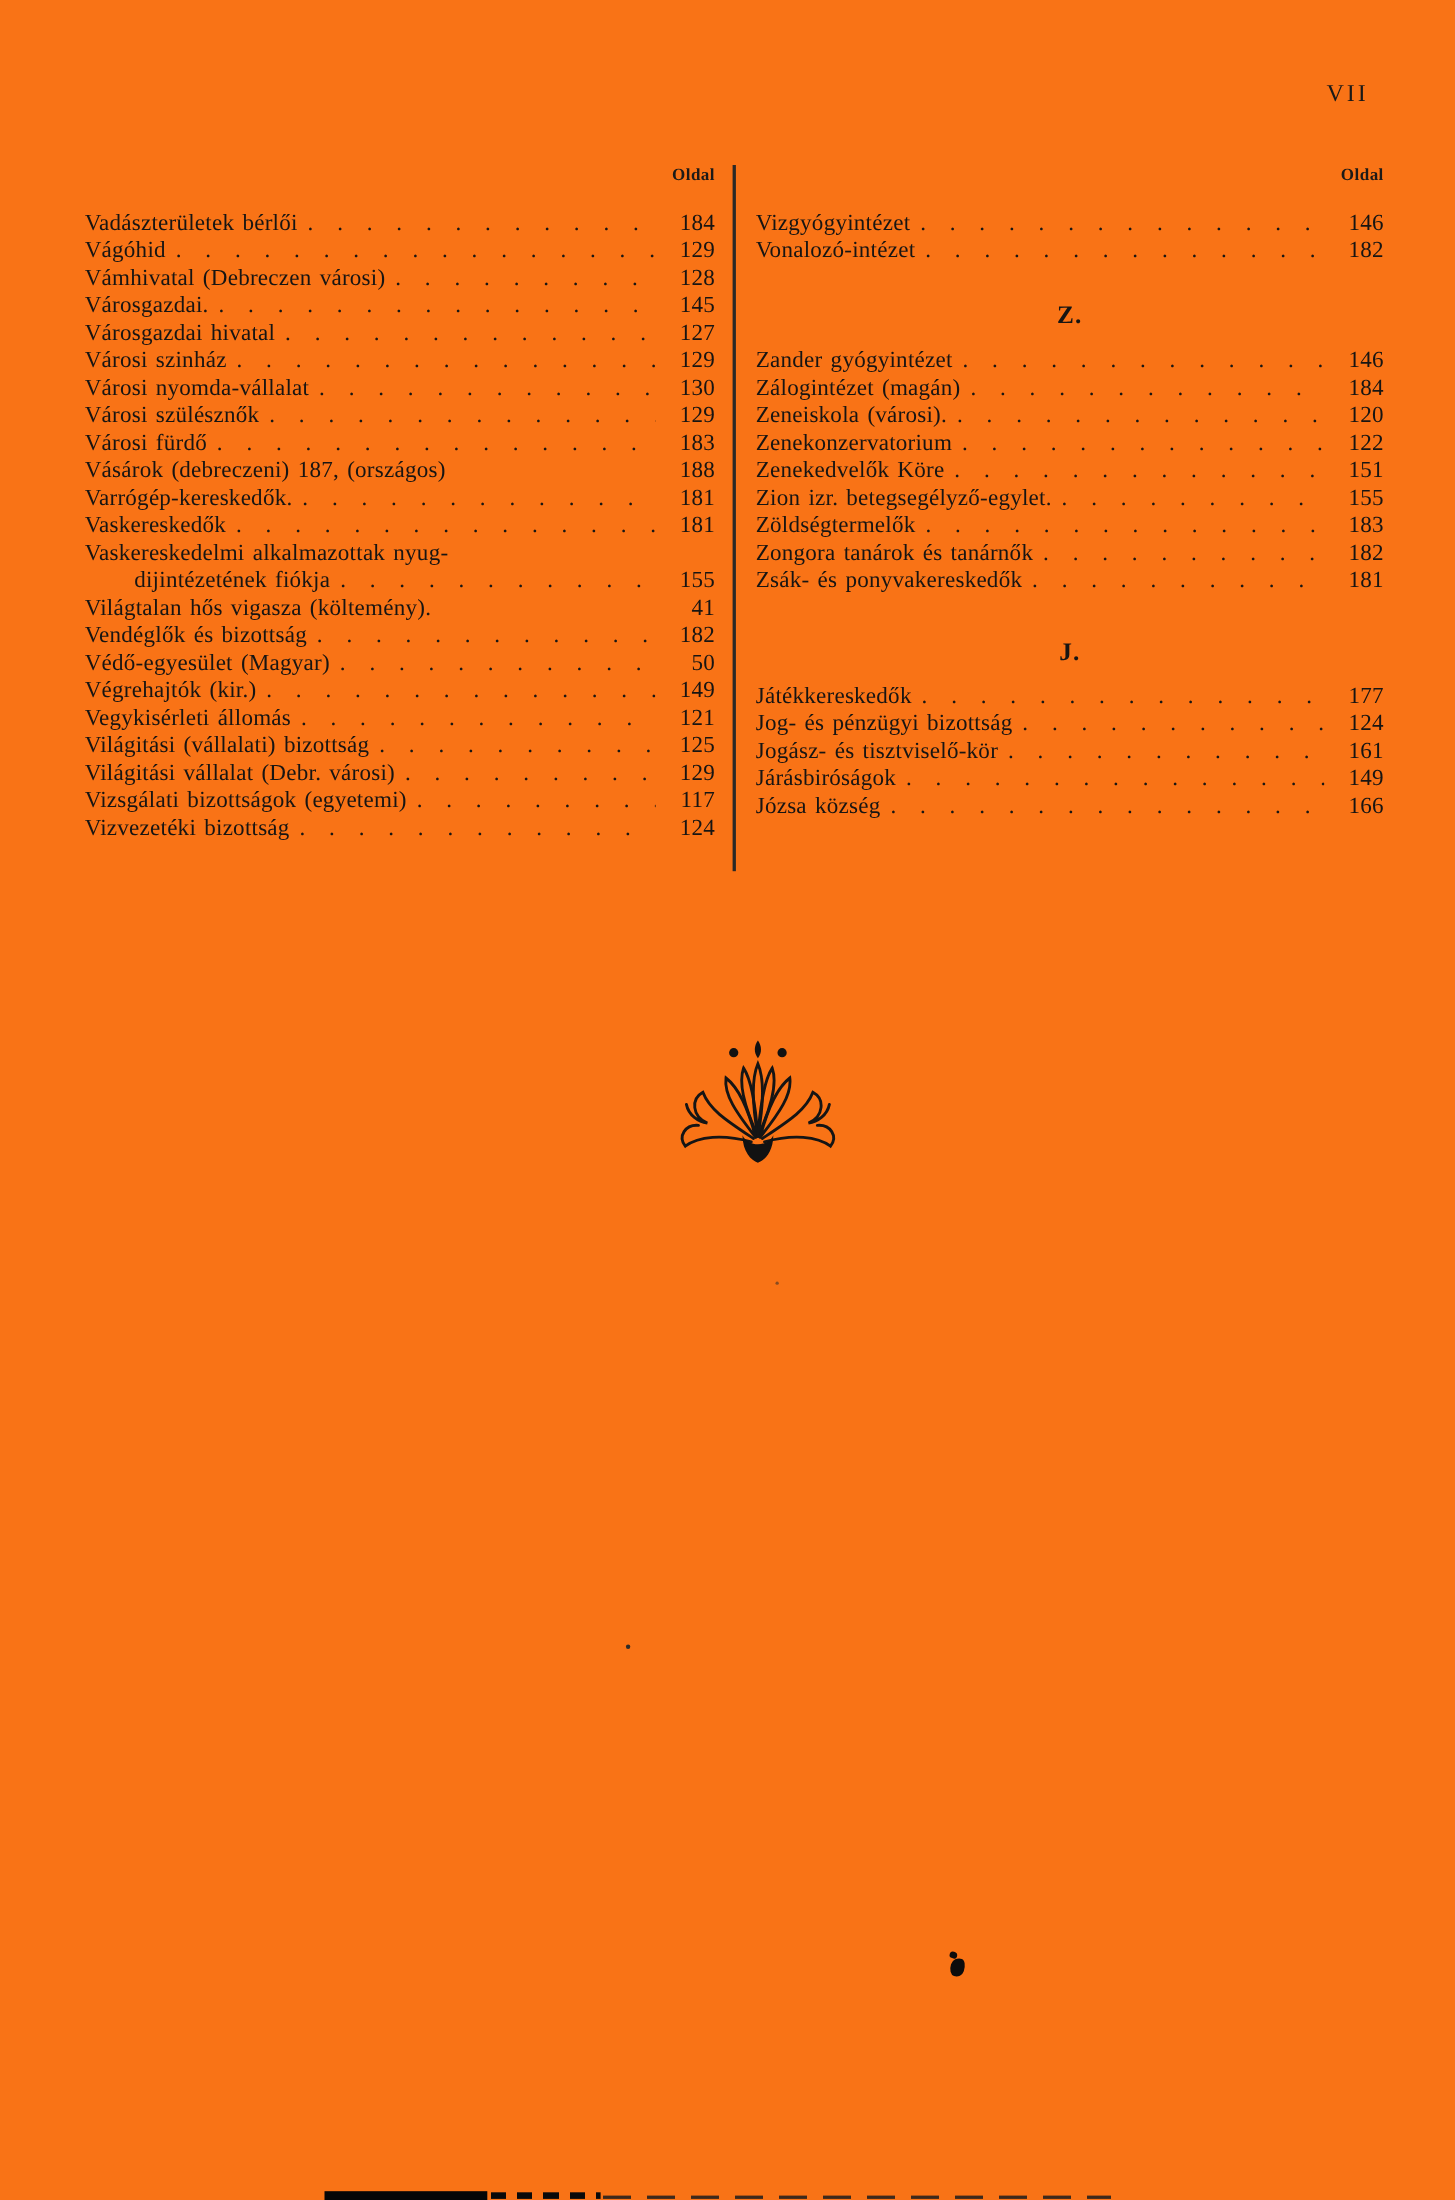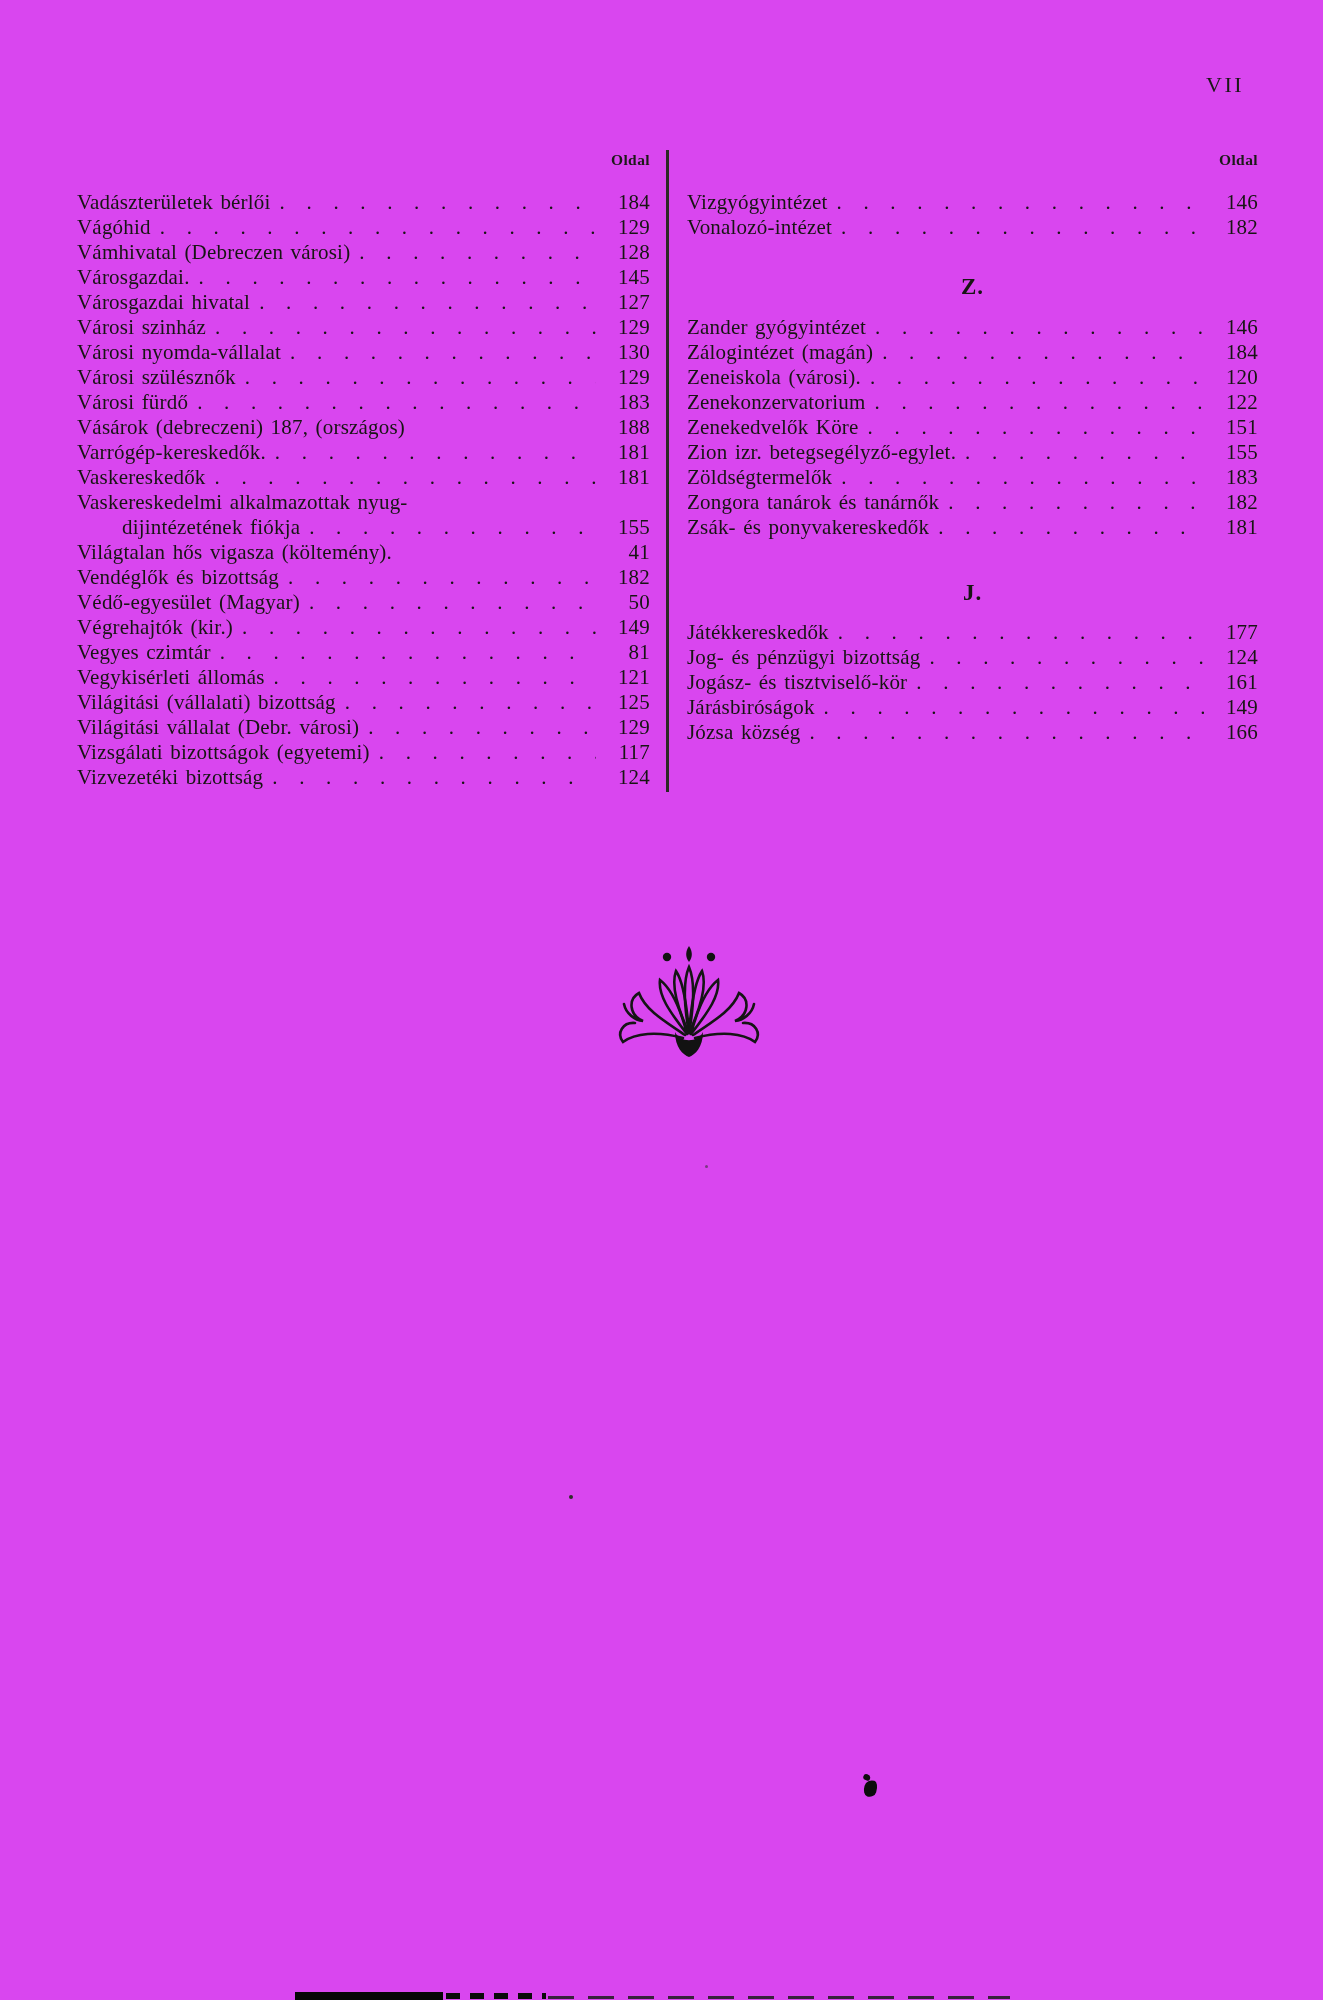--- a/index.html
+++ b/index.html
@@ -74,21 +74,21 @@
   }
   .scan-bar-thin{
     position:absolute;left:548px;top:1996px;width:462px;height:2.5px;
     background:repeating-linear-gradient(90deg,#1c1c1c 0 26px,transparent 26px 40px);
     opacity:.85;
   }
 </style>
 </head>
 <body>
 
-<div class="page" style="background: #d946ef; color: rgb(23, 21, 19);">
+<div class="page" style="background: #f97316; color: rgb(23, 21, 19);">
 
   <div class="folio">VII</div>
 
   <div class="col col-left">
     <div class="oldal">Oldal</div>
     <div class="entries" id="left-entries">
         <div class="entry">
           <span class="label">Vadászterületek bérlői</span>
           <span class="leader"></span>
           <span class="pg">184</span>
@@ -169,25 +169,20 @@
         </div>
         <div class="entry">
           <span class="label">Védő-egyesület (Magyar)</span>
           <span class="leader"></span>
           <span class="pg">50</span>
         </div>
         <div class="entry">
           <span class="label">Végrehajtók (kir.)</span>
           <span class="leader"></span>
           <span class="pg">149</span>
-        </div>
-        <div class="entry">
-          <span class="label">Vegyes czimtár</span>
-          <span class="leader"></span>
-          <span class="pg">81</span>
         </div>
         <div class="entry">
           <span class="label">Vegykisérleti állomás</span>
           <span class="leader"></span>
           <span class="pg">121</span>
         </div>
         <div class="entry">
           <span class="label">Világitási (vállalati) bizottság</span>
           <span class="leader"></span>
           <span class="pg">125</span>

